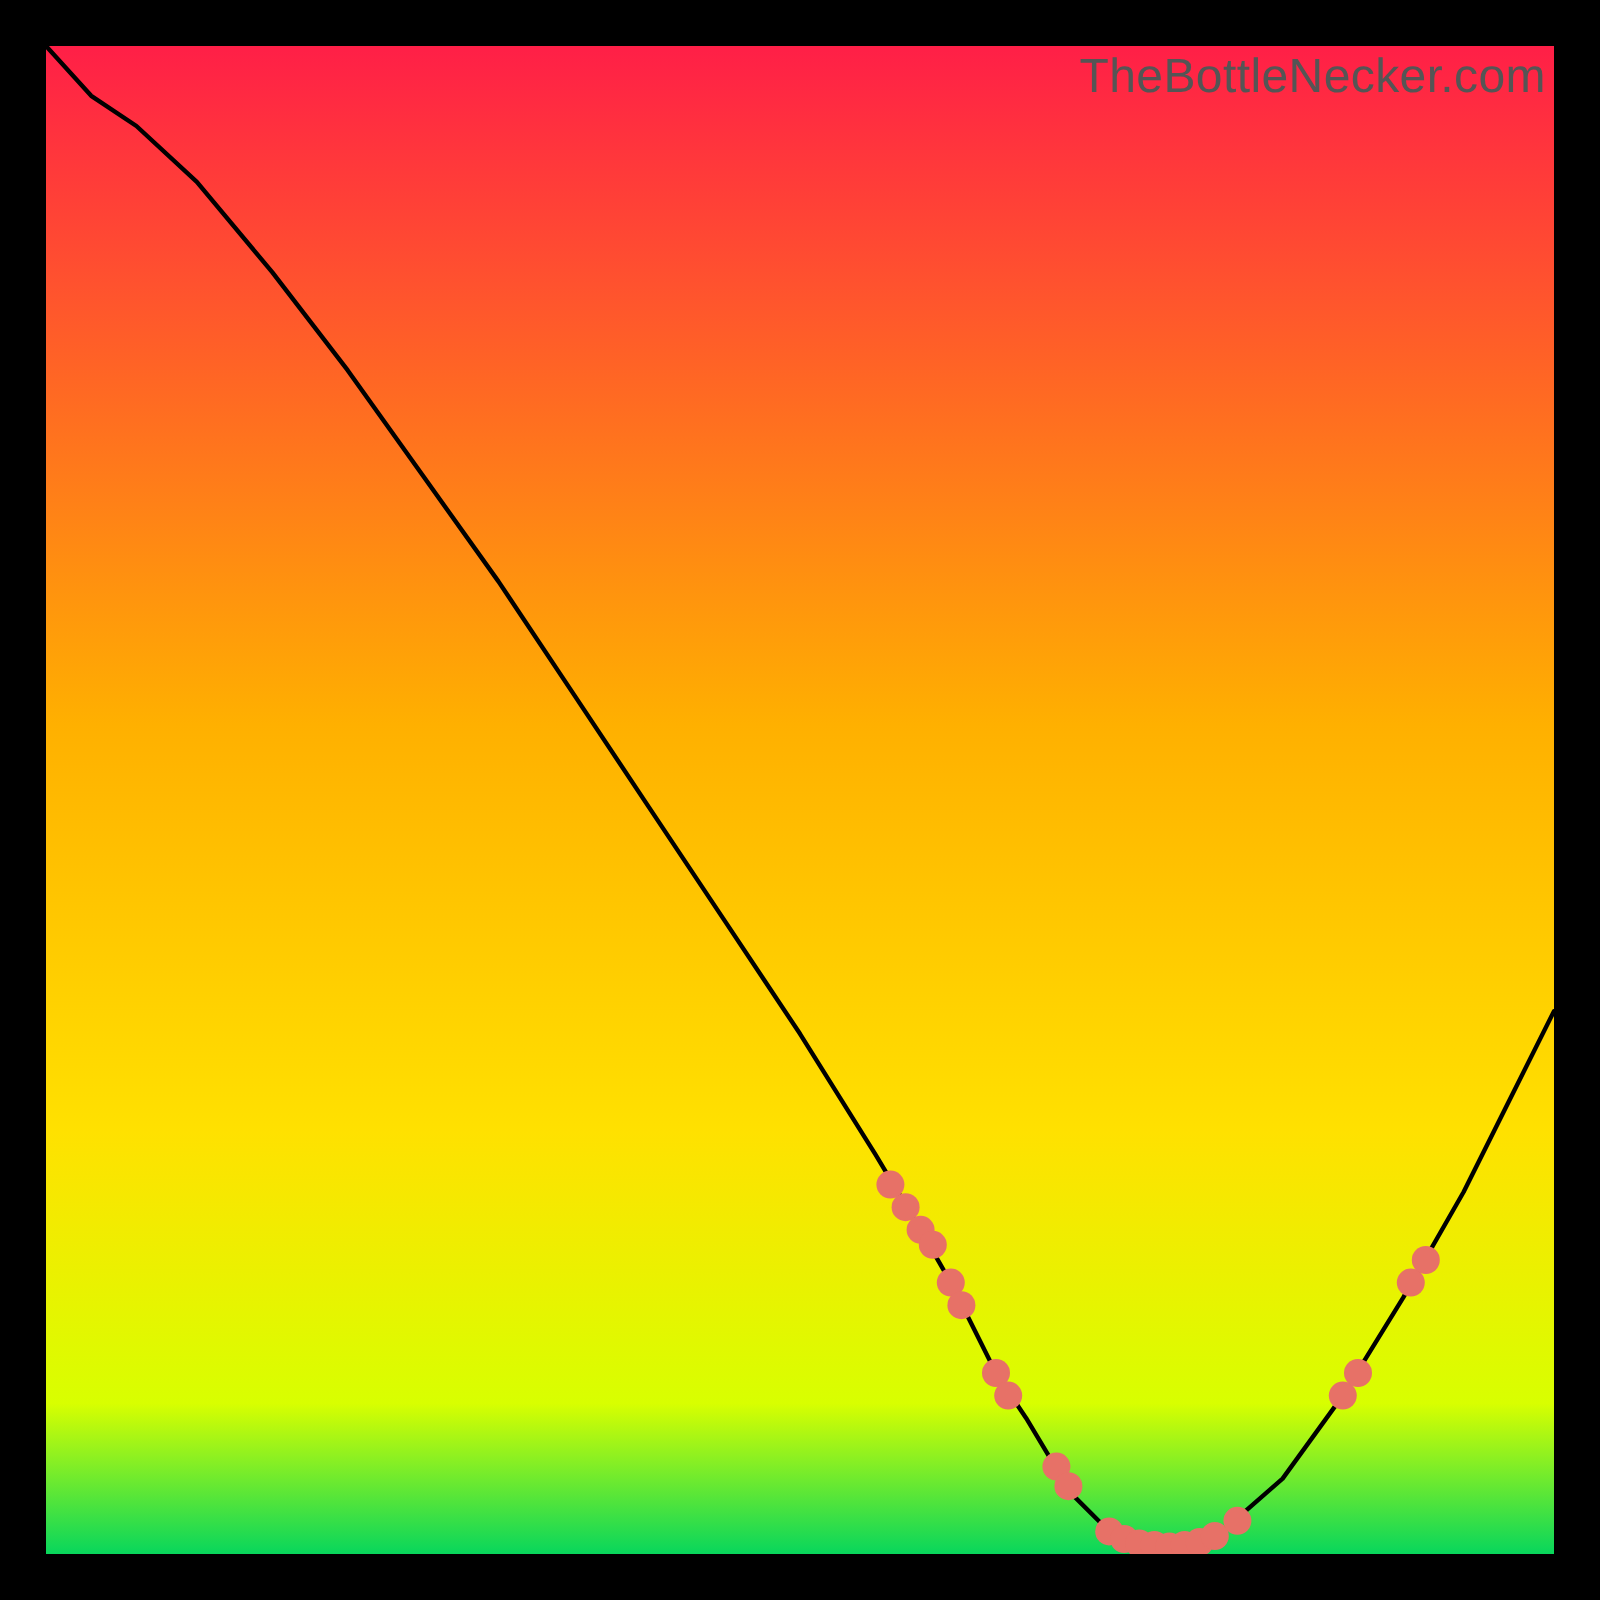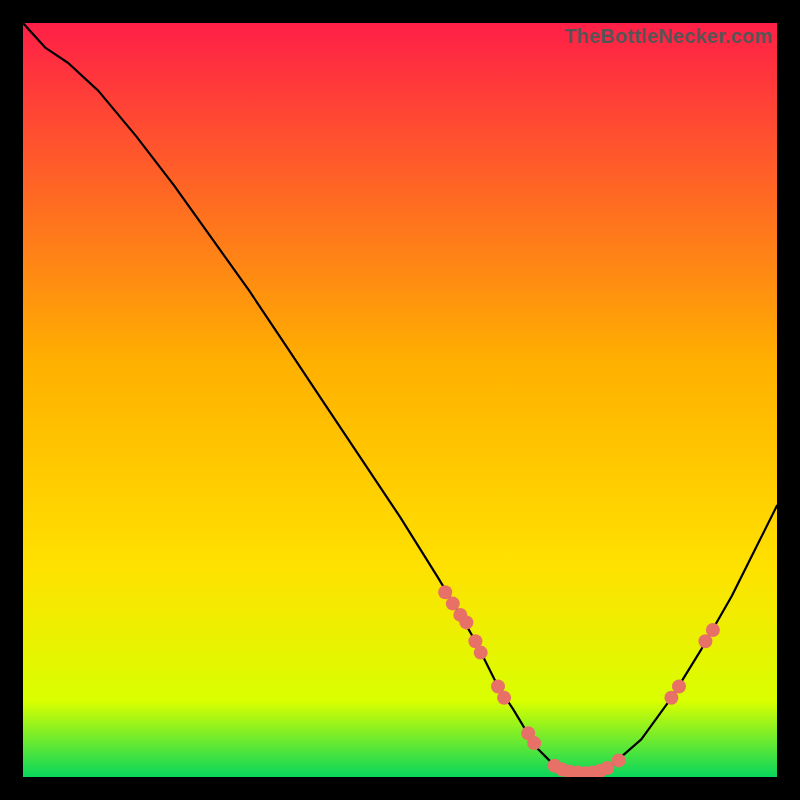--- a/index.html
+++ b/index.html
@@ -24,22 +24,22 @@
     left: 0;
     top: 0;
     width: 754px;
     height: 754px;
   }
   .attribution {
     position: absolute;
     top: 2px;
     right: 4px;
     color: #555;
-    font-size: 20px;
-    font-weight: 700;
+    font-size: 24px;
+    font-weight: 400;
     letter-spacing: 0.2px;
   }
   svg { display: block; }
 </style>
 </head>
 <body>
 
 <div class="frame">
 
   <svg class="plot" width="754" height="754" viewBox="0 0 754 754">

